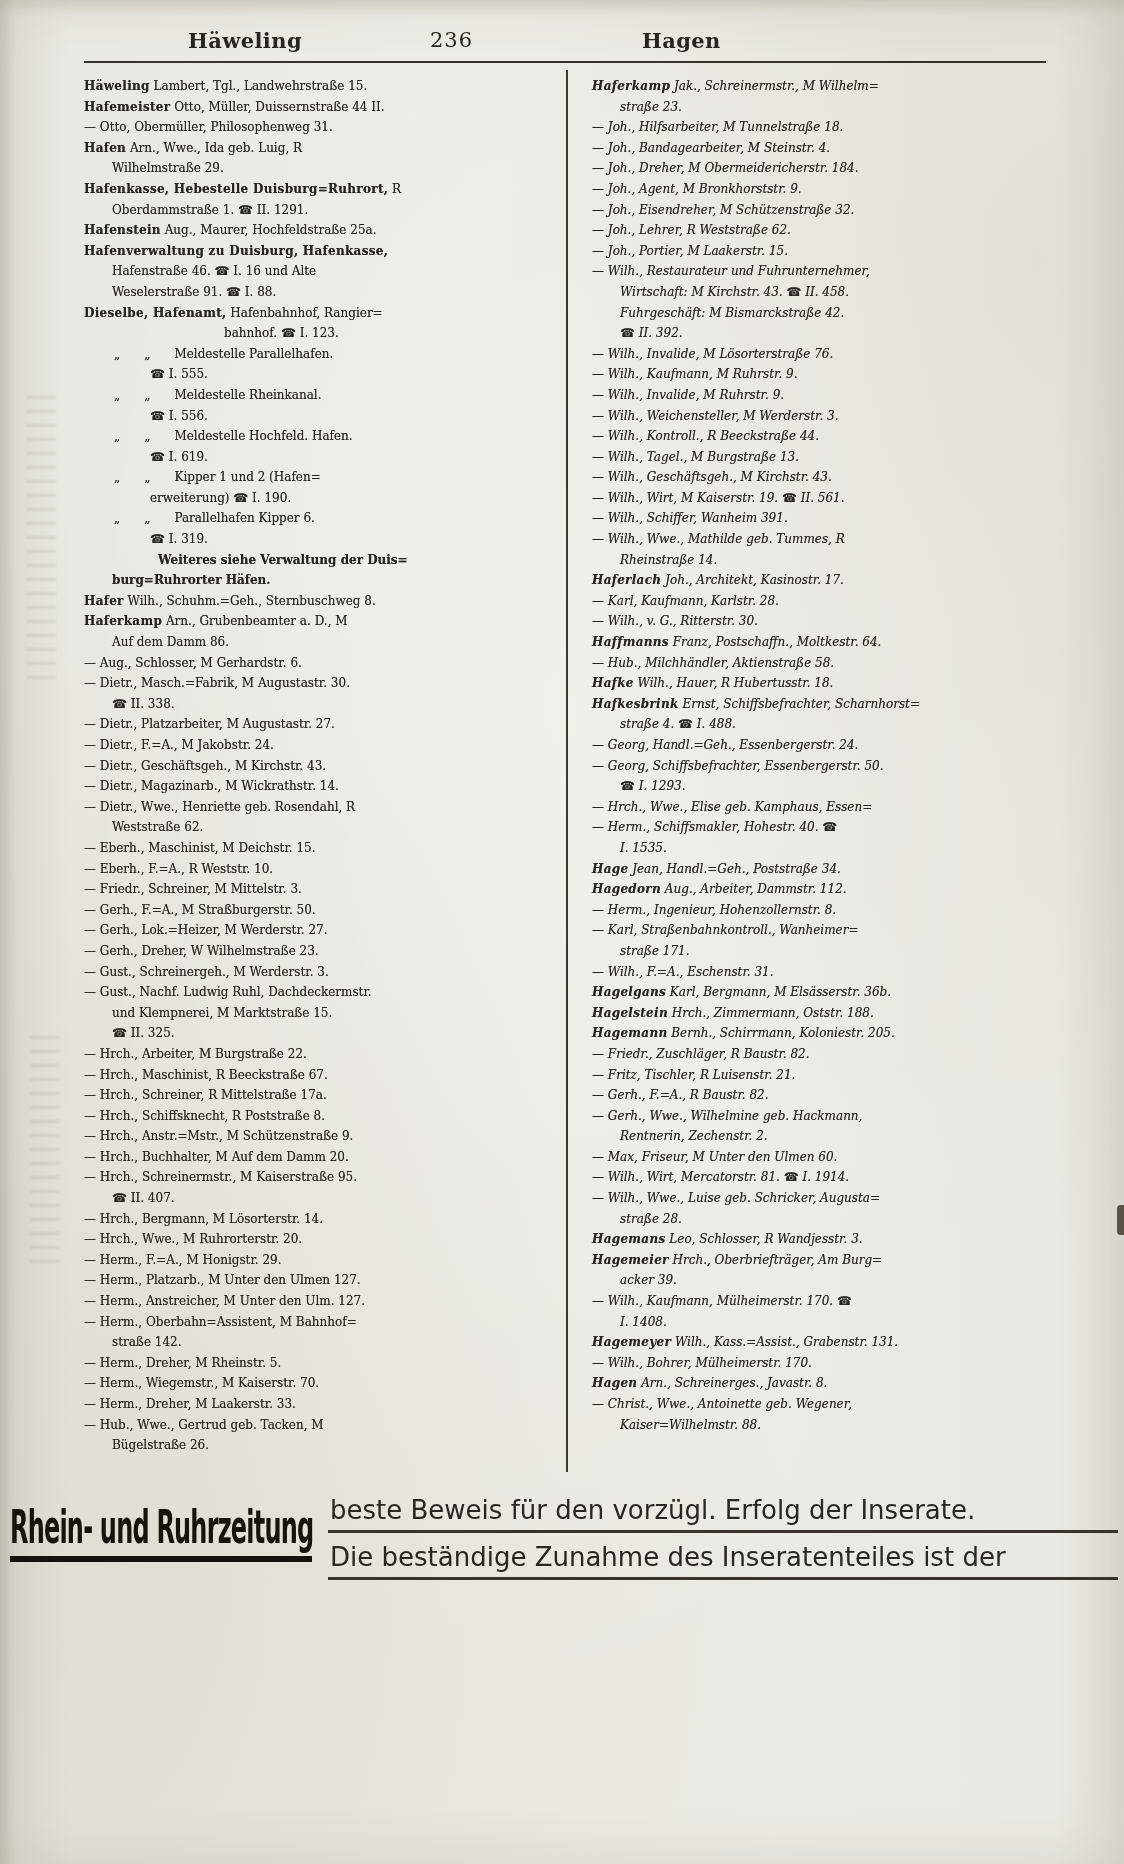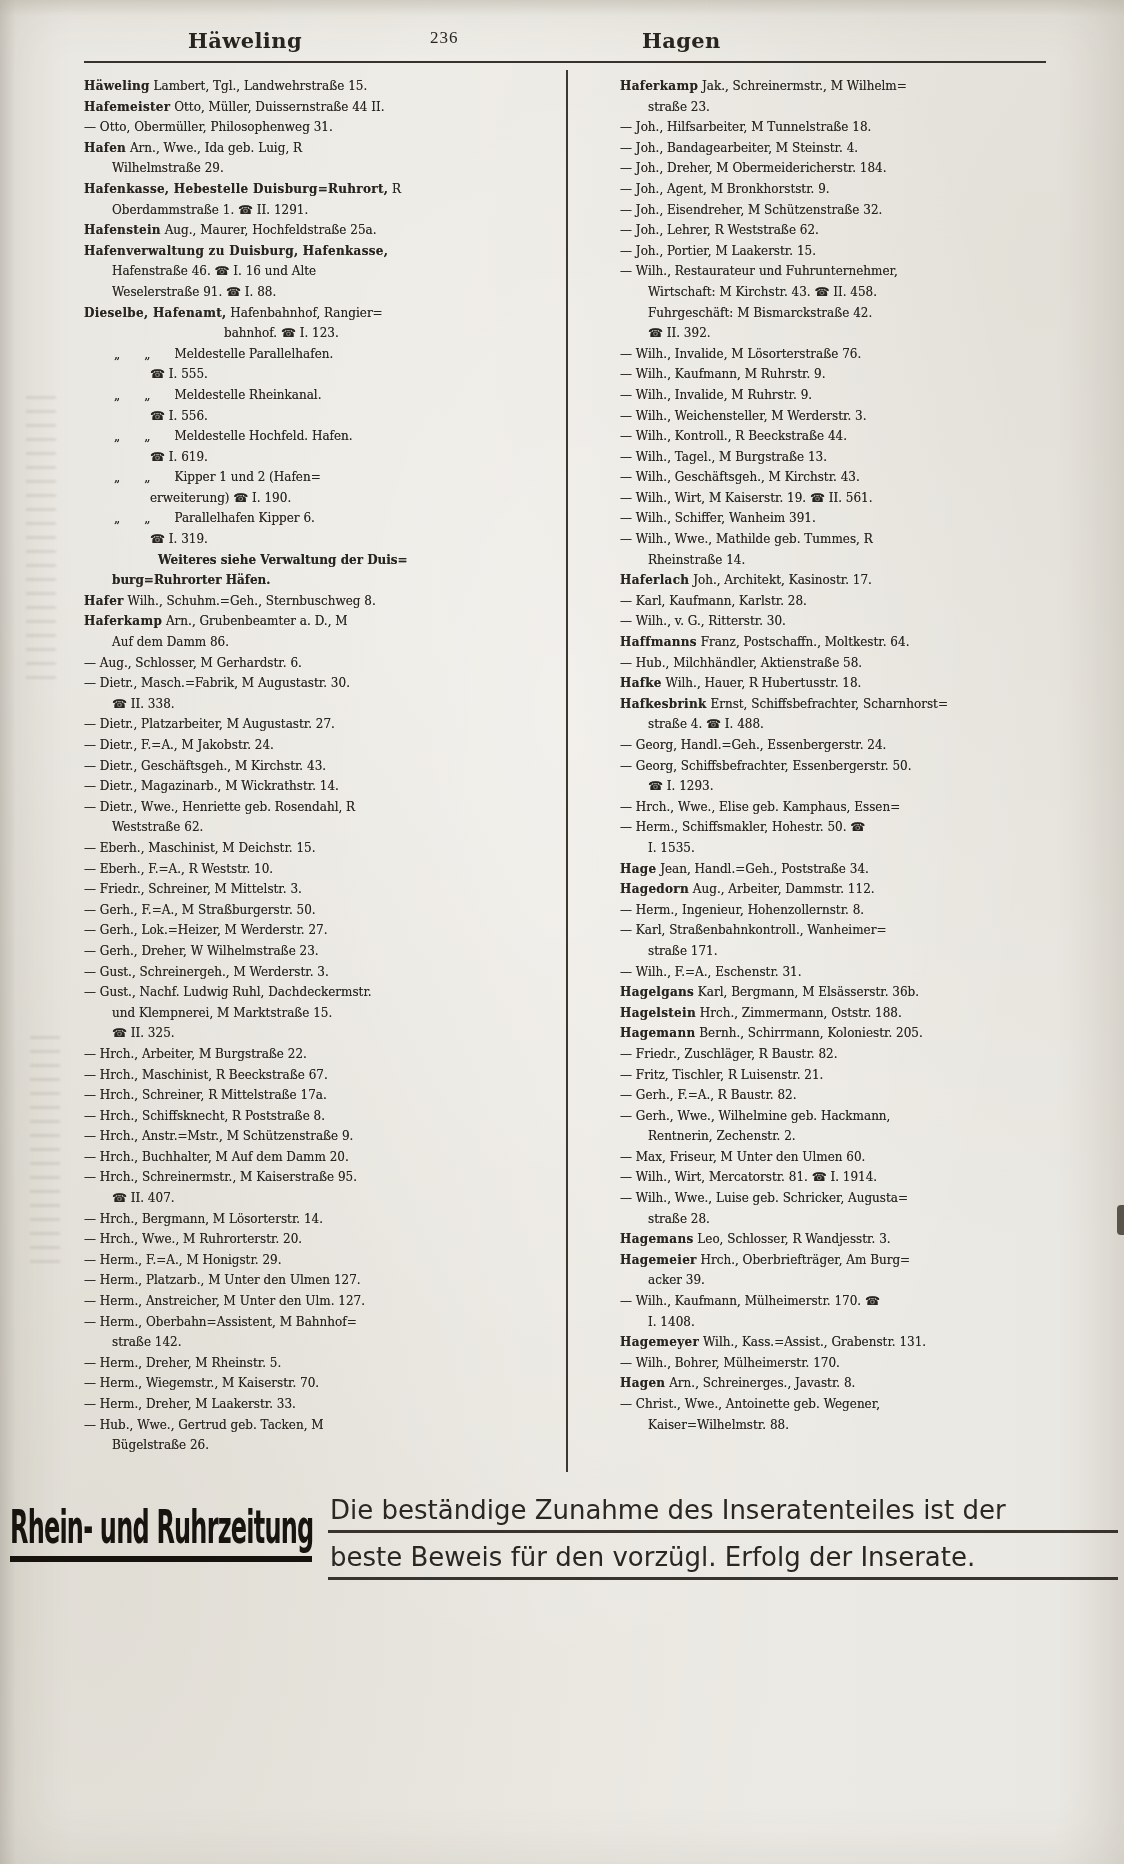--- a/index.html
+++ b/index.html
@@ -14,32 +14,32 @@
     background:
       linear-gradient(180deg, rgba(190,185,172,.45) 0px, rgba(190,185,172,0) 16px),
       radial-gradient(ellipse at 50% 38%, rgba(255,255,255,.28), rgba(255,255,255,0) 62%),
       radial-gradient(ellipse at 10% 85%, rgba(140,125,100,.10), rgba(140,125,100,0) 48%),
       radial-gradient(ellipse at 92% 14%, rgba(140,125,100,.08), rgba(140,125,100,0) 44%),
       linear-gradient(90deg, #ccc9c1 0px, #e3e1da 16px, #eae8e2 70px, #edebe5 50%, #eae8e2 94%, #e0ddd6 100%);
     box-shadow: inset 0 0 60px rgba(90,80,60,.12);
   }
   
   .hk { position:absolute; top:28px; font-weight:bold; font-size:21px; letter-spacing:.4px; }
-  .hk-num { font-weight:normal; font-size:17px; letter-spacing:1px;font-family:Liberation Serif, serif; }
+  .hk-num { font-weight:normal; font-size:21px; letter-spacing:1px; }
   .hk-left { left:188px; }
   .hk-num  { left:430px; }
   .hk-right{ left:642px; }
   .header-rule { position:absolute; top:61px; left:84px; width:962px; height:2px; background:#37322b; }
   .divider { position:absolute; left:566px; top:70px; width:2px; height:1402px; background:#3d382f; }
 
   
   .col { position:absolute; top:76px; font-size:12px; line-height:20.6px;
          text-shadow:0 0 .4px rgba(45,38,30,.55); }
   .col-left  { left:84px;  width:462px; }
-  .col-right { left:620px; width:470px; }
+  .col-right { left:592px; width:470px;font-style:italic; }
   .entry { margin:0; padding-left:28px; text-indent:-28px; }
   .entry .lead { font-weight:bold; letter-spacing:.3px; }
   .entry .l2 { display:block; text-indent:0; white-space:pre-line; }
   .entry.sub  { padding-left:30px; text-indent:0; }
   .entry.sub .l2  { padding-left:36px; }
   .entry.deep .l2 { padding-left:112px; }
   .entry.note { padding-left:28px; text-indent:46px;font-weight:bold; }
 
   
   .ad { position:absolute; left:10px; right:6px; top:1494px; display:flex; align-items:flex-start; }
@@ -229,21 +229,21 @@
       <p class="entry"><b class="lead">Hafke</b><span> Wilh., Hauer, R Hubertusstr. 18.</span></p>
 
       <p class="entry"><b class="lead">Hafkesbrink</b><span> Ernst, Schiffsbefrachter, Scharnhorst=</span><span class="l2">straße 4. ☎ I. 488.</span></p>
 
       <p class="entry"><span>— Georg, Handl.=Geh., Essenbergerstr. 24.</span></p>
 
       <p class="entry"><span>— Georg, Schiffsbefrachter, Essenbergerstr. 50.</span><span class="l2">☎ I. 1293.</span></p>
 
       <p class="entry"><span>— Hrch., Wwe., Elise geb. Kamphaus, Essen=</span></p>
 
-      <p class="entry"><span>— Herm., Schiffsmakler, Hohestr. 50. ☎</span><span class="l2">I. 1535.</span></p>
+      <p class="entry"><span>— Herm., Schiffsmakler, Hohestr. 40. ☎</span><span class="l2">I. 1535.</span></p>
 
       <p class="entry"><b class="lead">Hage</b><span> Jean, Handl.=Geh., Poststraße 34.</span></p>
 
 
       <p class="entry"><b class="lead">Hagedorn</b><span> Aug., Arbeiter, Dammstr. 112.</span></p>
 
       <p class="entry"><span>— Herm., Ingenieur, Hohenzollernstr. 8.</span></p>
 
       <p class="entry"><span>— Karl, Straßenbahnkontroll., Wanheimer=</span><span class="l2">straße 171.</span></p>
 
@@ -282,21 +282,21 @@
       <p class="entry"><b class="lead">Hagen</b><span> Arn., Schreinerges., Javastr. 8.</span></p>
 
       <p class="entry"><span>— Christ., Wwe., Antoinette geb. Wegener,</span><span class="l2">Kaiser=Wilhelmstr. 88.</span></p>
     </section>
 
   <footer class="ad">
     <div class="ad-brand-box">
       <span class="ad-brand">Rhein- und Ruhrzeitung</span>
     </div>
     <div class="ad-text">
+      <div class="ad-line">beste Beweis für den vorzügl. Erfolg der Inserate.</div>
       <div class="ad-line">Die beständige Zunahme des Inseratenteiles ist der</div>
-      <div class="ad-line">beste Beweis für den vorzügl. Erfolg der Inserate.</div>
     </div>
   </footer>
 
   <div class="smudge" id="smudge-1"></div>
   <div class="smudge" id="smudge-2"></div>
   <div class="edge-notch"></div>
 </div>
 
 </body></html>

